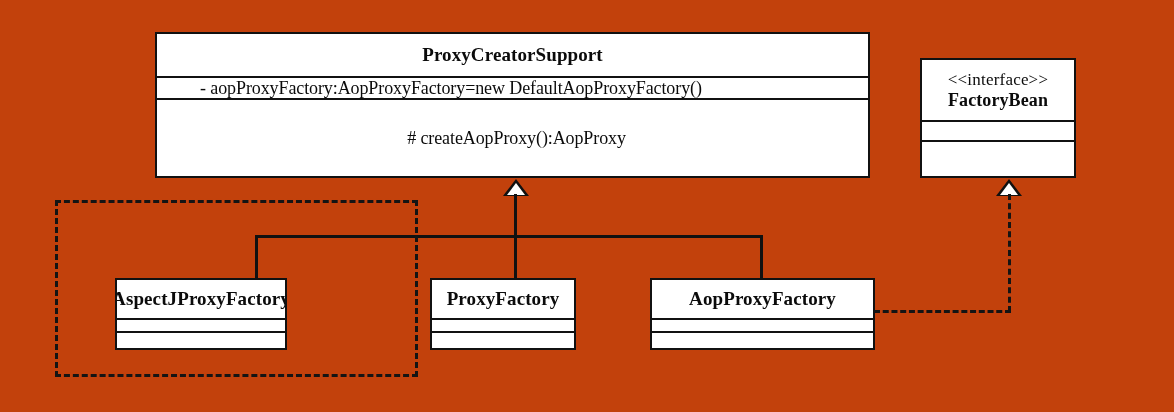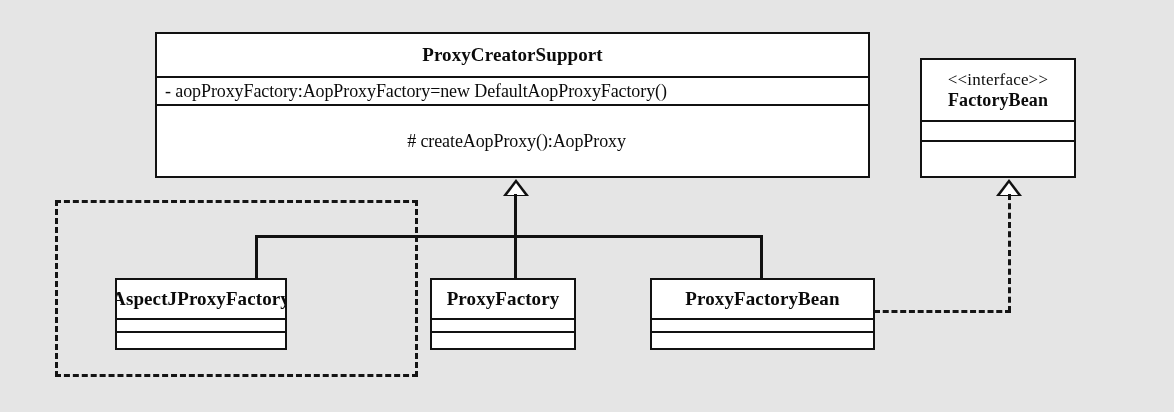--- a/index.html
+++ b/index.html
@@ -4,21 +4,21 @@
 <style>
   html, body {
     margin: 0;
     padding: 0;
     background: #ffffff;
   }
   #canvas {
     position: relative;
     width: 1174px;
     height: 412px;
-    background: #e5e5e5;
+    background: #c2410c;
     font-family: "Liberation Serif", "DejaVu Serif", serif;
     overflow: hidden;
   }
 
   
   .umlbox {
     position: absolute;
     box-sizing: border-box;
     border: 2px solid #111111;
     background: #ffffff;
@@ -60,21 +60,21 @@
 
   
   #box-proxycreatorsupport {
     left: 155px;
     top: 32px;
     width: 715px;
     height: 146px;
   }
   #box-proxycreatorsupport .name-comp { height: 42px; }
   #box-proxycreatorsupport .name-comp .class-name { font-size: 19px; }
-  #box-proxycreatorsupport .attr-comp { height: 28px; }
+  #box-proxycreatorsupport .attr-comp { height: 22px; padding-left: 35px; }
   #box-proxycreatorsupport .op-comp  { flex: 1 1 auto; justify-content: center; }
   #box-proxycreatorsupport .member { font-size: 18px; }
 
   
   #box-factorybean {
     left: 920px;
     top: 58px;
     width: 156px;
     height: 120px;
   }
@@ -185,21 +185,21 @@
   <div class="umlbox subclass" id="box-proxyfactory">
     <div class="compartment name-comp">
       <div class="class-name">ProxyFactory</div>
     </div>
     <div class="compartment attr-comp"></div>
     <div class="compartment op-comp"></div>
   </div>
 
   <div class="umlbox subclass" id="box-proxyfactorybean">
     <div class="compartment name-comp">
-      <div class="class-name">ProxyFactoryBean</div>
+      <div class="class-name">AopProxyFactory</div>
     </div>
     <div class="compartment attr-comp"></div>
     <div class="compartment op-comp"></div>
   </div>
 
   <div class="tri" style="left:503px; top:179px;"></div>
 
   <div class="line-v" style="left:514px; top:194px; height:44px;"></div>
 
   <div class="line-h" style="left:255px; top:235px; width:508px;"></div>

